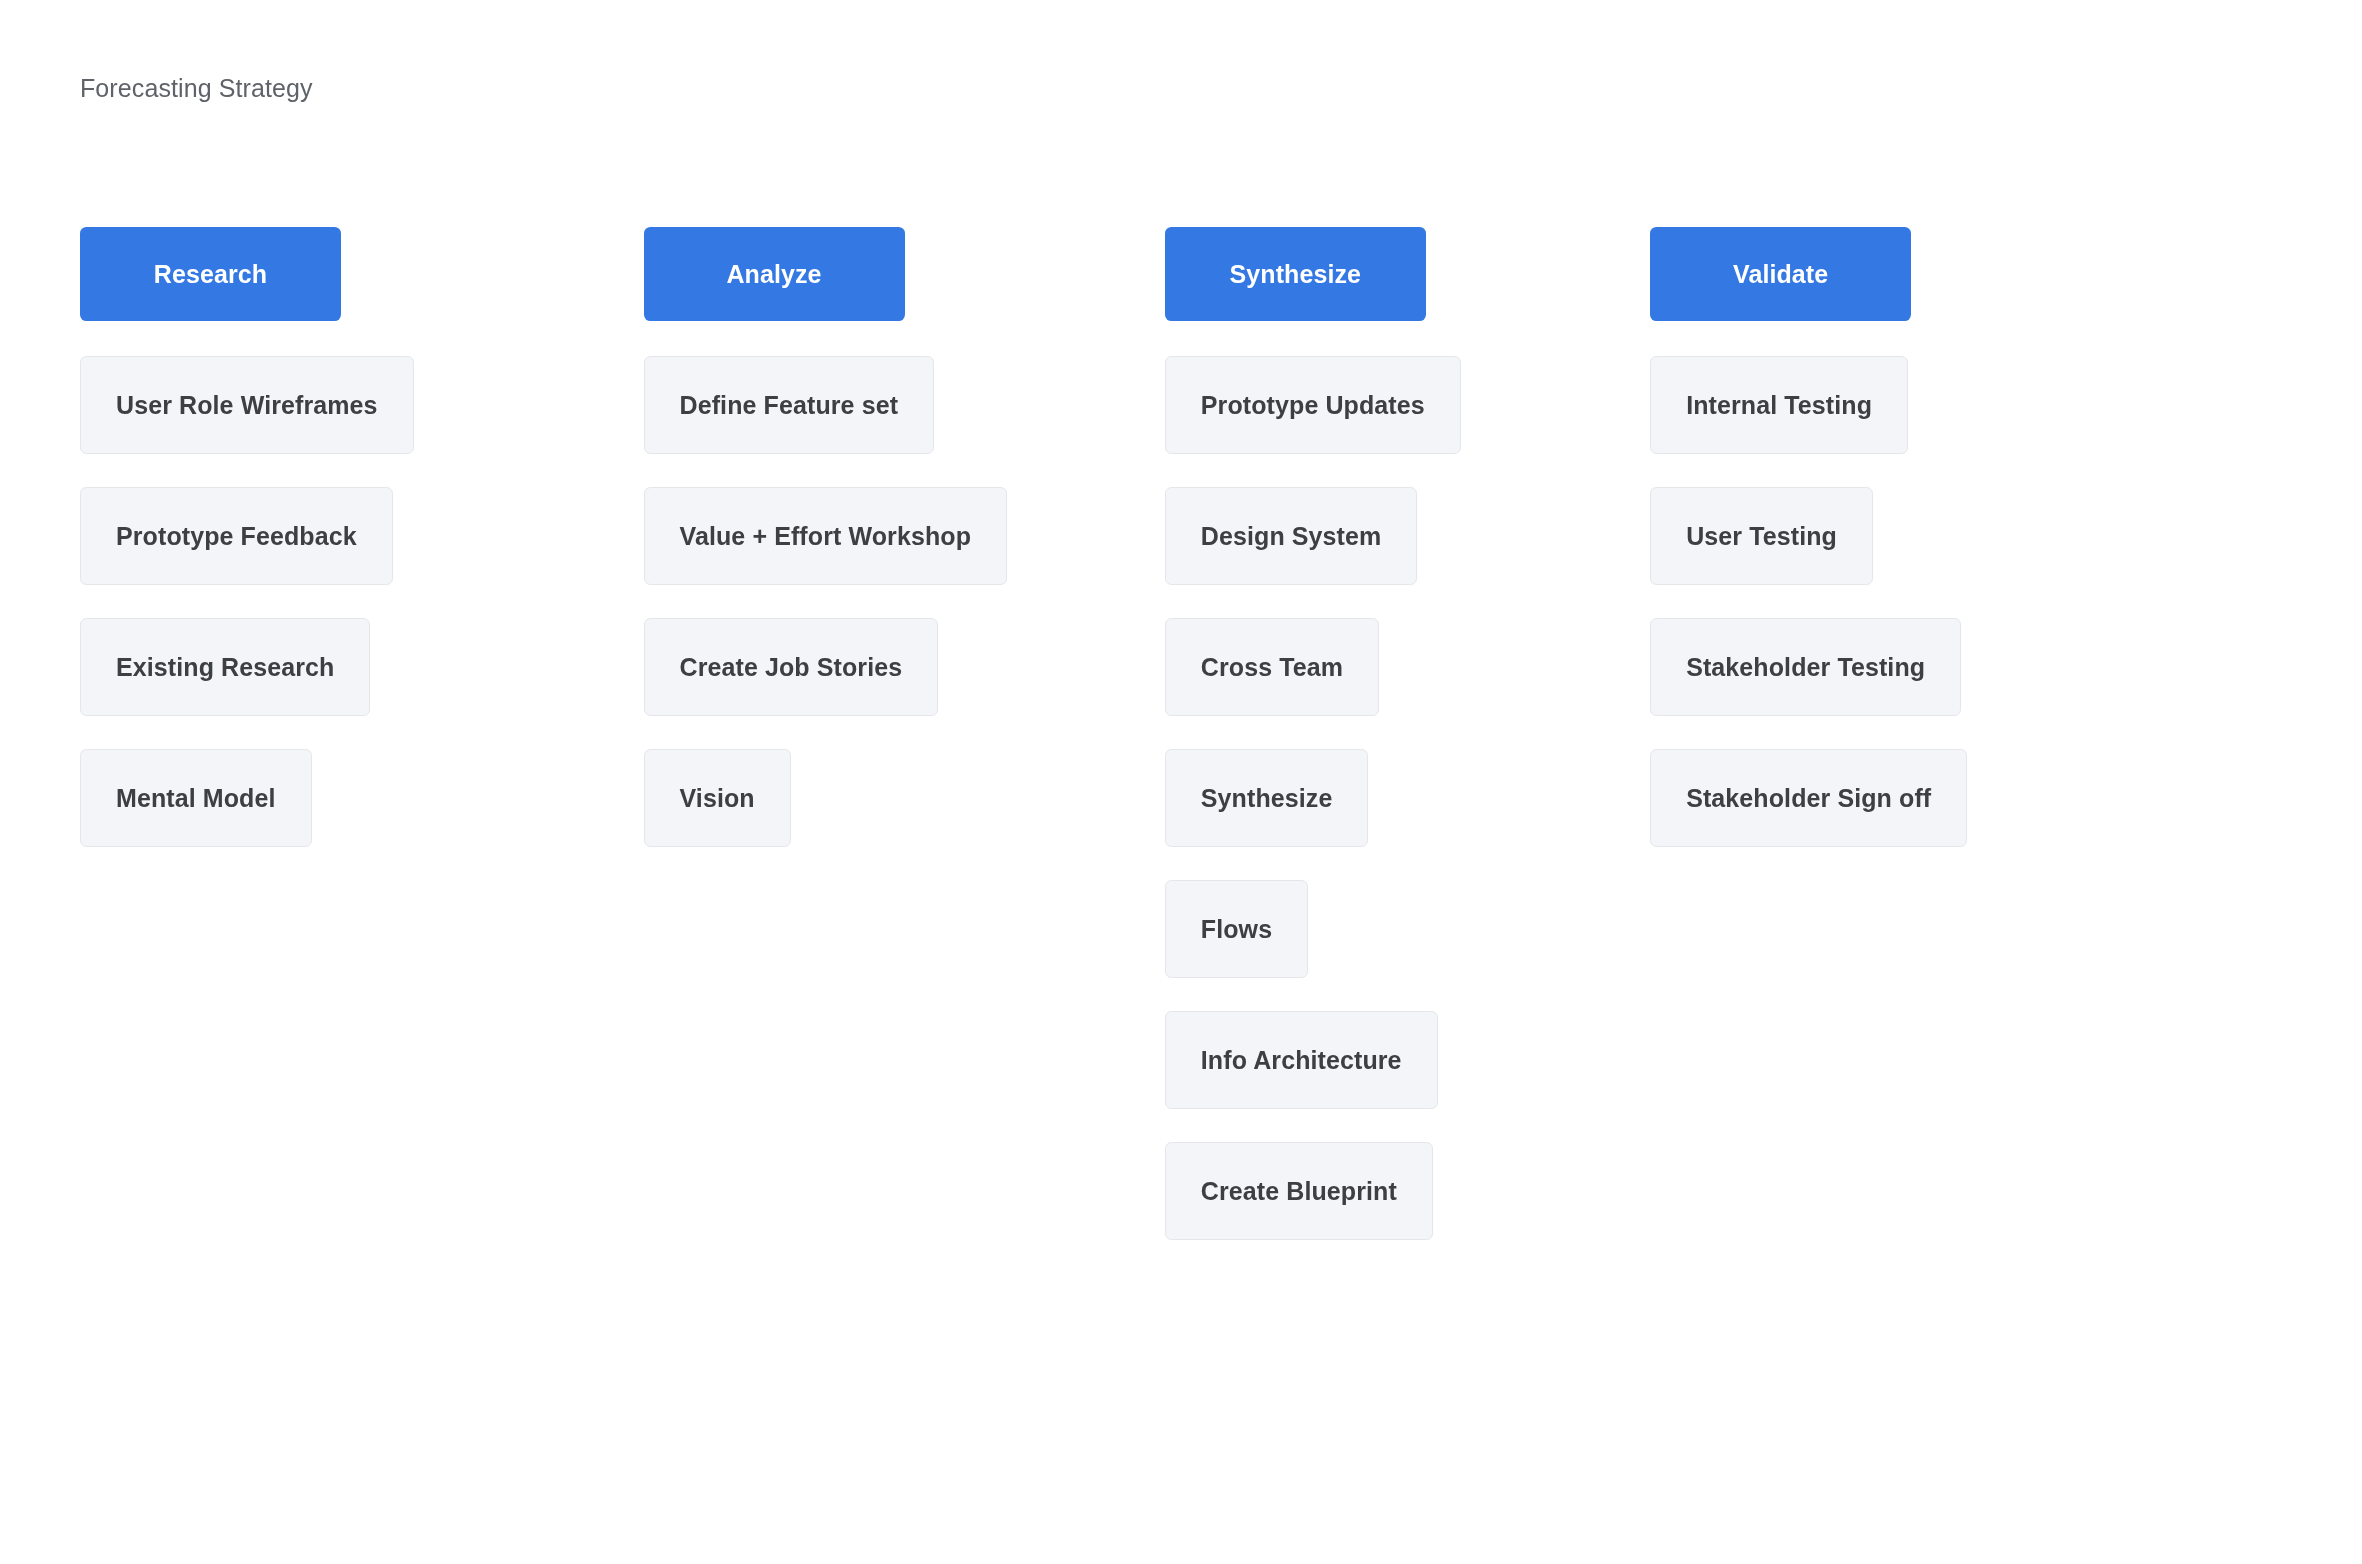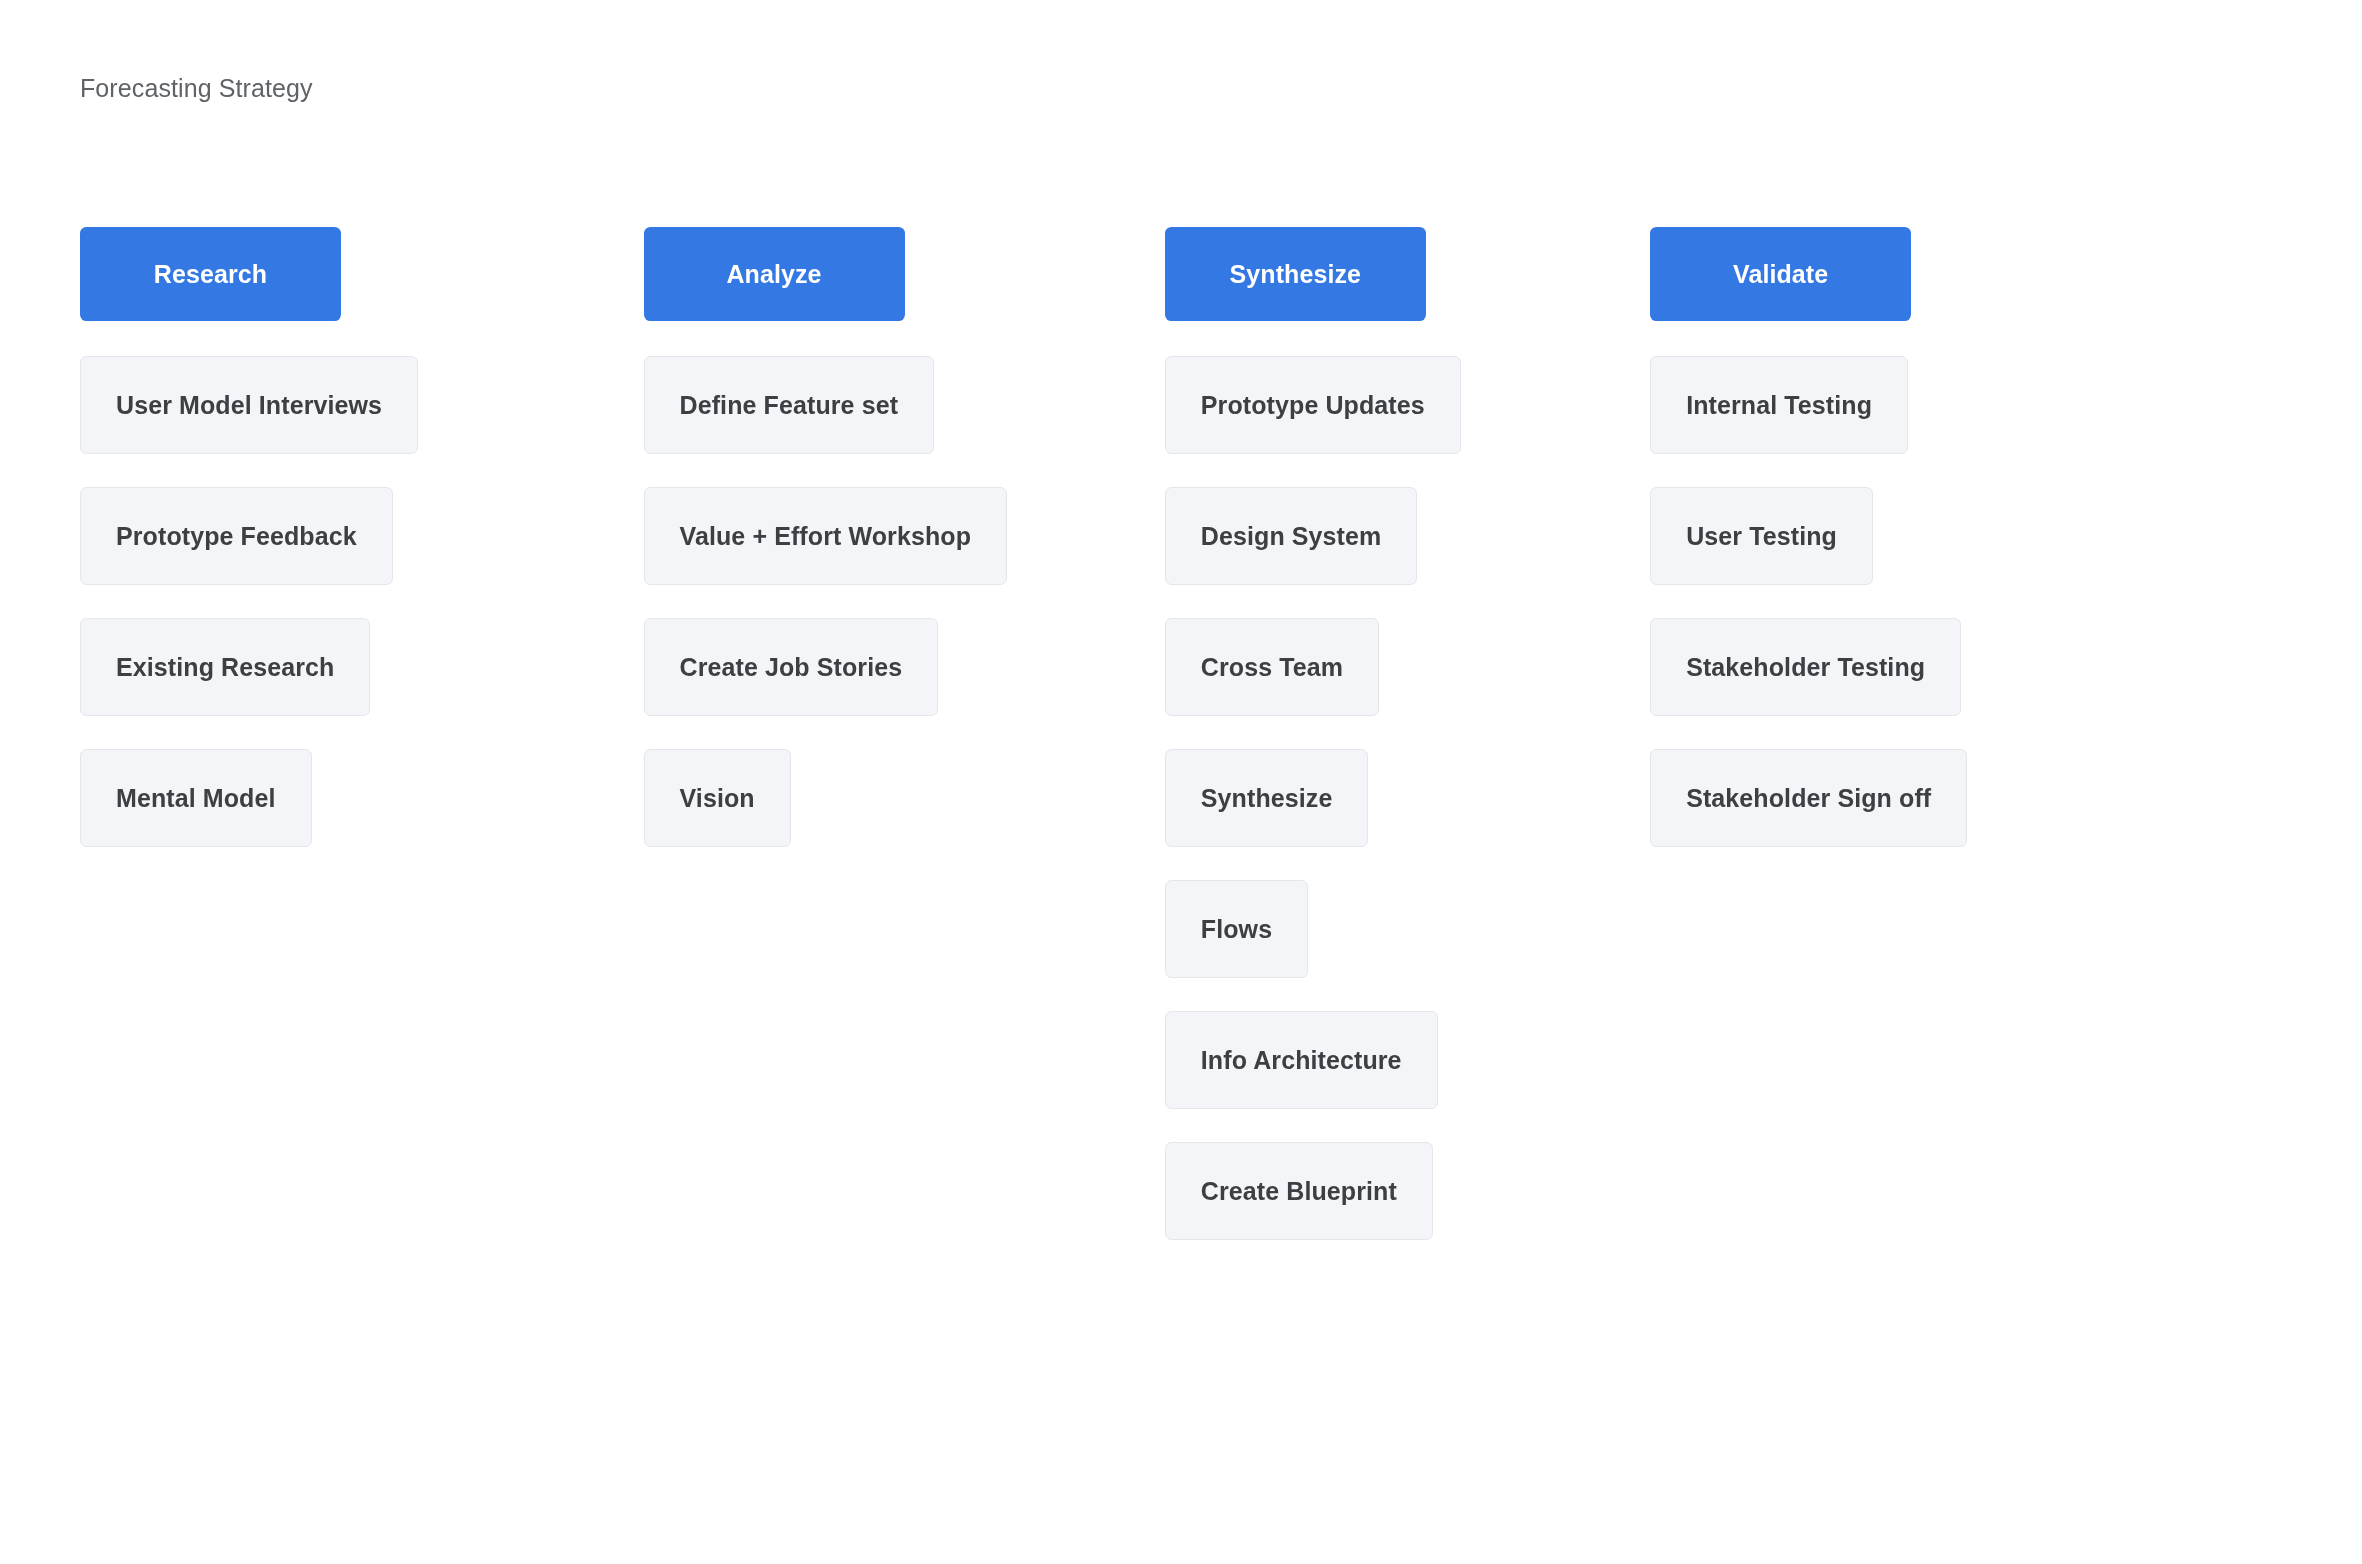--- a/index.html
+++ b/index.html
@@ -96,21 +96,21 @@
 <body>
 
 <div id="board">
 
   <div class="page-title">Forecasting Strategy</div>
 
   <div class="columns">
 
     <div class="column c0">
       <div class="stage-header">Research</div>
-      <div class="task-card">User Model Interviews</div>
+      <div class="task-card">User Role Wireframes</div>
       <div class="task-card">Prototype Feedback</div>
       <div class="task-card">Existing Research</div>
       <div class="task-card">Mental Model</div>
     </div>
 
     <div class="column c1">
       <div class="stage-header">Analyze</div>
       <div class="task-card">Define Feature set</div>
       <div class="task-card">Value + Effort Workshop</div>
       <div class="task-card">Create Job Stories</div>

